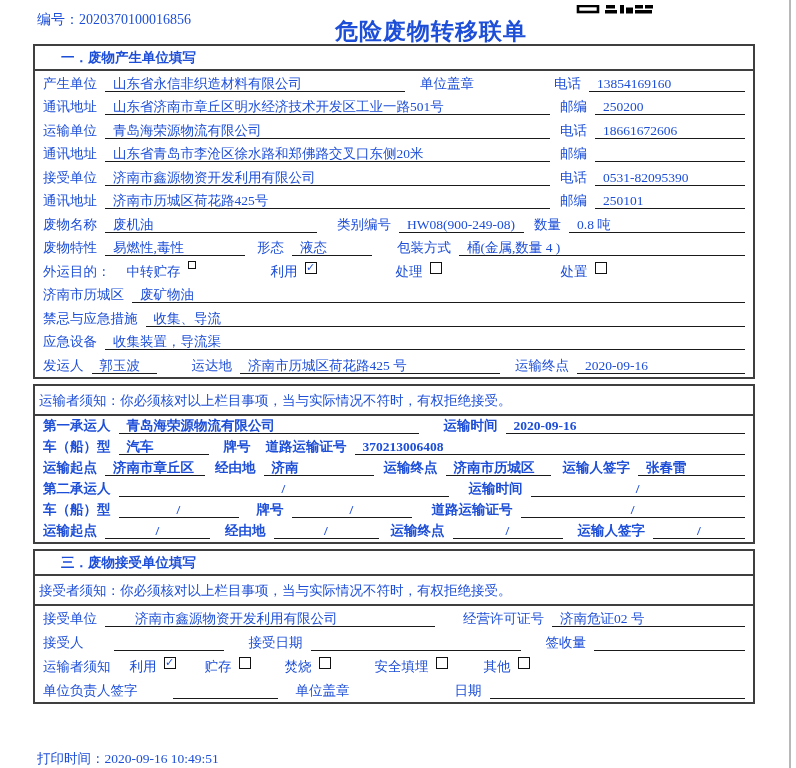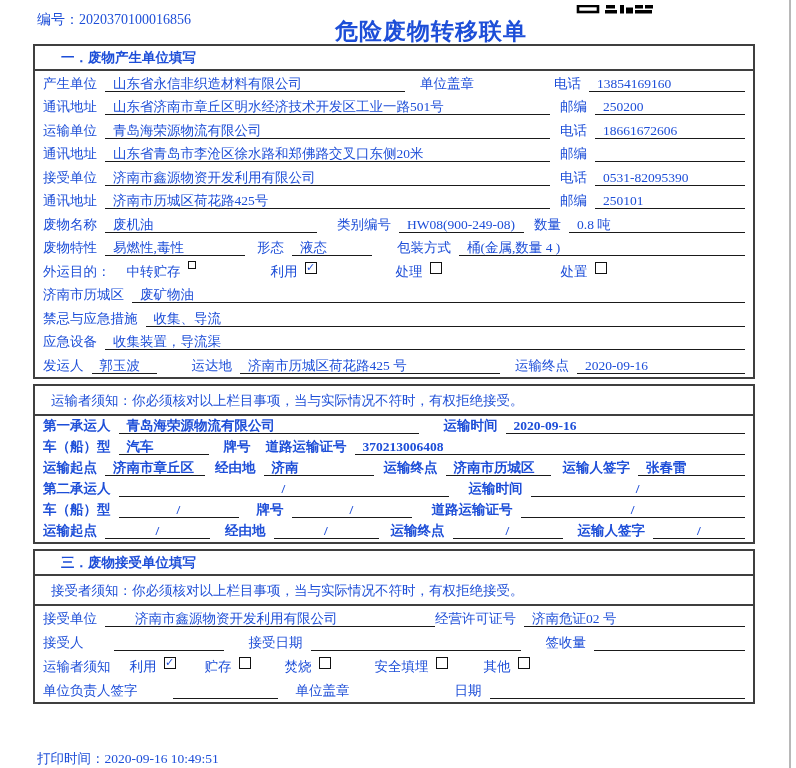--- a/index.html
+++ b/index.html
@@ -16,21 +16,21 @@
              border-bottom:2px solid #3f3f3f;}
   .row{display:flex;align-items:flex-end;padding:0 8px 3px 8px;height:23.5px;
        box-sizing:border-box;font-size:13.5px;white-space:nowrap;}
   .s2 .row{height:21px;font-weight:bold;}
   .s3 .row{height:24px;}
   .lbl{flex:0 0 auto;line-height:17px;}
   .u{border-bottom:1px solid #1a1a1a;margin-left:8px;padding:0 2px 0 8px;
      flex:0 0 auto;height:17px;line-height:17px;box-sizing:border-box;overflow:visible;}
   .u.fill{flex:1 1 auto;}
   .u.ctr{text-align:center;padding-left:2px;}
-  .notice{padding:6px 16px 5px;font-size:13.5px;line-height:17px;border-bottom:2px solid #3f3f3f;}
+  .notice{padding:6px 4px 5px;font-size:13.5px;line-height:17px;border-bottom:2px solid #3f3f3f;}
   .opt{display:inline-flex;align-items:flex-start;line-height:17px;}
   .cb{display:inline-flex;align-items:center;justify-content:center;width:12px;height:12px;
       border:1.3px solid #111;margin-left:7px;font-size:11px;line-height:1;box-sizing:border-box;
       position:relative;top:-1px;}
   .cb.sm{width:8px;height:8px;top:-2px;}
   .print-line{position:absolute;left:37px;top:750px;font-size:13.5px;white-space:nowrap;}
 </style>
 </head>
 <body>
 
@@ -222,21 +222,21 @@
       </div>
     </section>
 
     <section class="box s3">
       <div class="sec-title">三．废物接受单位填写</div>
       <div class="notice">接受者须知：你必须核对以上栏目事项，当与实际情况不符时，有权拒绝接受。</div>
 
       <div class="row">
         <span class="lbl">接受单位</span>
         <span class="u" style="width:330px;padding-left:30px">济南市鑫源物资开发利用有限公司</span>
-        <span class="lbl" style="margin-left:0">经营许可证号</span>
+        <span class="lbl" style="margin-left:28px">经营许可证号</span>
         <span class="u fill">济南危证02 号</span>
       </div>
 
       <div class="row">
         <span class="lbl">接受人</span>
         <span class="u" style="width:110px;margin-left:30px"></span>
         <span class="lbl" style="margin-left:25px">接受日期</span>
         <span class="u" style="width:210px"></span>
         <span class="lbl" style="margin-left:25px">签收量</span>
         <span class="u fill"></span>

